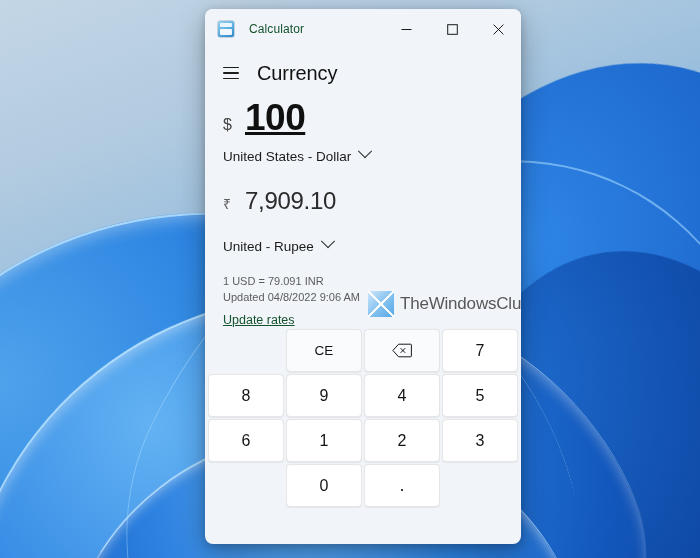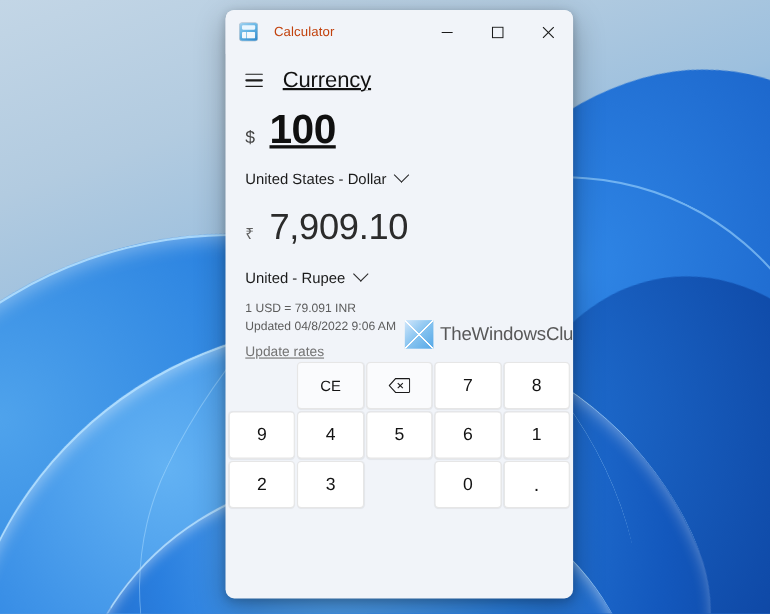--- a/index.html
+++ b/index.html
@@ -113,21 +113,21 @@
     background:
       linear-gradient(to right, #ffffff 33%, transparent 33% 36%, #ffffff 36% 66%, transparent 66% 69%, #ffffff 69%),
       linear-gradient(to bottom, #8fc8ea 0 100%);
     background-blend-mode: normal;
     border-radius: 1px;
     opacity: 0.92;
   }
   #window-title {
     margin-left: 15px;
     font-size: 12px;
-    color: #c2410c;
+    color: #14532d;
     letter-spacing: 0.1px;
   }
   .wincontrols { margin-left: auto; display: flex; height: 40px; }
   .wc {
     width: 46px; height: 40px;
     display: flex; align-items: center; justify-content: center;
     color: #1a1a1a;
   }
   .wc svg { display: block; }
 
@@ -148,21 +148,20 @@
     display: block;
     width: 16px; height: 1.4px;
     background: #1d1d1d;
     border-radius: 1px;
   }
   #mode-title {
     font-size: 20px;
     color: #121212;
     margin-left: 8px;
     letter-spacing: -0.1px;
-    text-decoration: underline;
   }
 
   
   #display-area {
     padding: 4px 18px 0 18px;
   }
   .amount-row {
     display: flex;
     align-items: baseline;
     gap: 11px;
@@ -177,29 +176,29 @@
   .cur-symbol.secondary { color: #5e5e5e; font-size: 14px; }
   .amount-primary {
     font-size: 37px;
     font-weight: bold;
     color: #101010;
     line-height: 1;
     letter-spacing: -0.5px;
     text-decoration: underline;
   }
   .amount-secondary {
-    font-size: 33px;
+    font-size: 24px;
     font-weight: normal;
     color: #2b2b2b;
     line-height: 1;
     letter-spacing: -0.3px;
   }
   .unit-row {
     display: flex;
-    align-items: center;
+    align-items: flex-start;
     gap: 9px;
     font-size: 13.5px;
     color: #1b1b1b;
     height: 26px;
     margin-top: 2px;
   }
   .chev {
     display: inline-block;
     width: 9px; height: 9px;
     border-right: 1.3px solid #2a2a2a;
@@ -210,21 +209,21 @@
   #rate-block {
     padding: 9px 18px 0 18px;
     font-size: 11px;
     color: #5c5c5c;
     line-height: 1.45;
   }
   #update-link {
     display: block;
     margin-top: 5px;
     font-size: 12.5px;
-    color: #737373;
+    color: #14532d;
   }
 
   
   #watermark {
     position: absolute;
     left: 163px;
     top: 282px;
     display: flex;
     align-items: center;
     gap: 6px;
@@ -246,21 +245,21 @@
     font-size: 17px;
     color: #4d4d4d;
     letter-spacing: -0.2px;
   }
 
   
   #keypad {
     margin-top: auto;
     padding: 0 3px 3px 3px;
     display: grid;
-    grid-template-columns: repeat(5, 1fr);
+    grid-template-columns: repeat(4, 1fr);
     grid-auto-rows: 43px;
     gap: 2px;
     height: 219px;
     box-sizing: border-box;
   }
   .key {
     background: #ffffff;
     border: 0.6px solid #e6e6e6;
     border-radius: 4px;
     display: flex;

